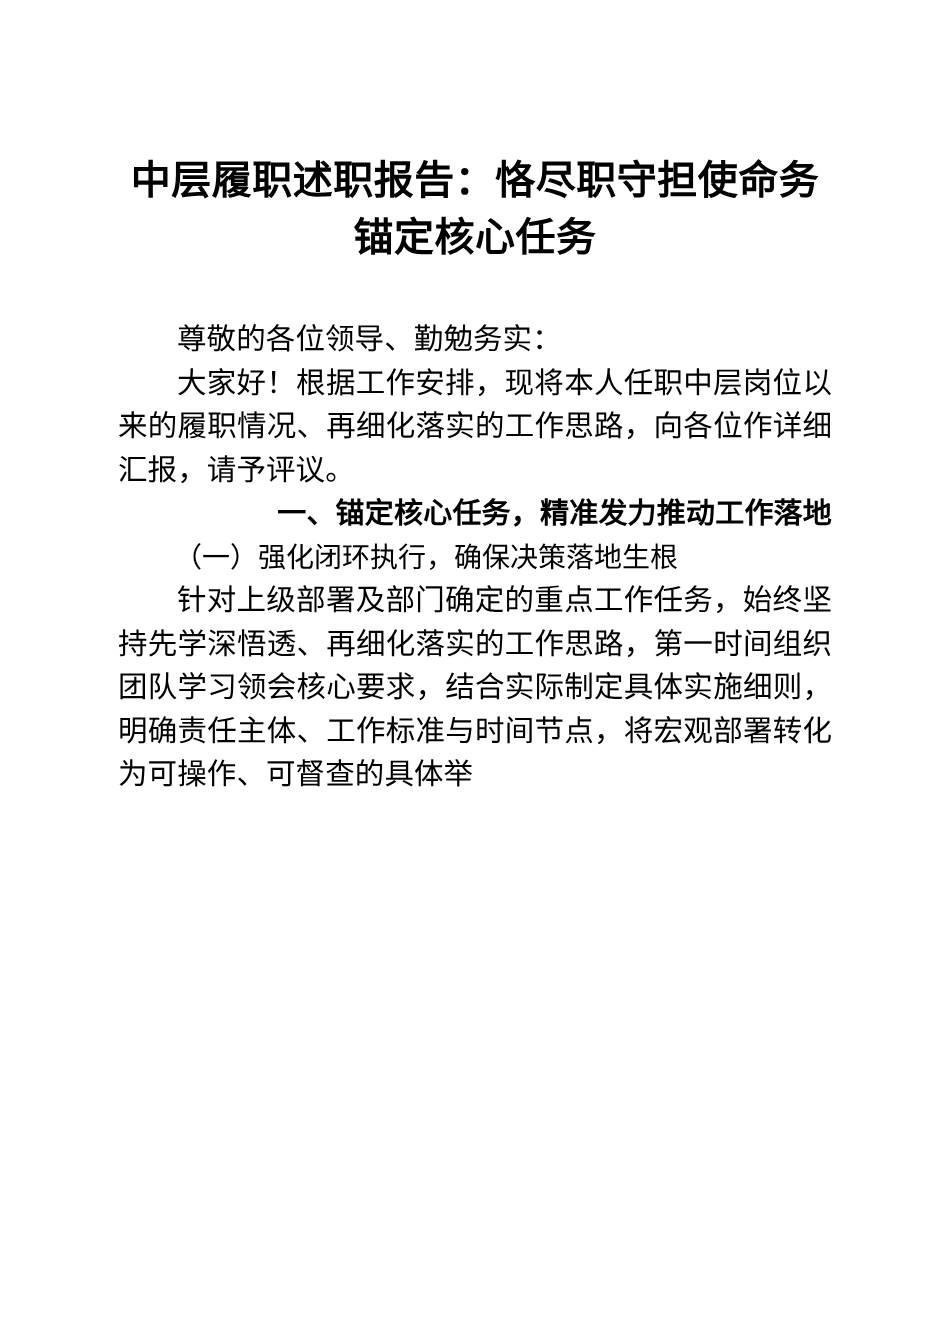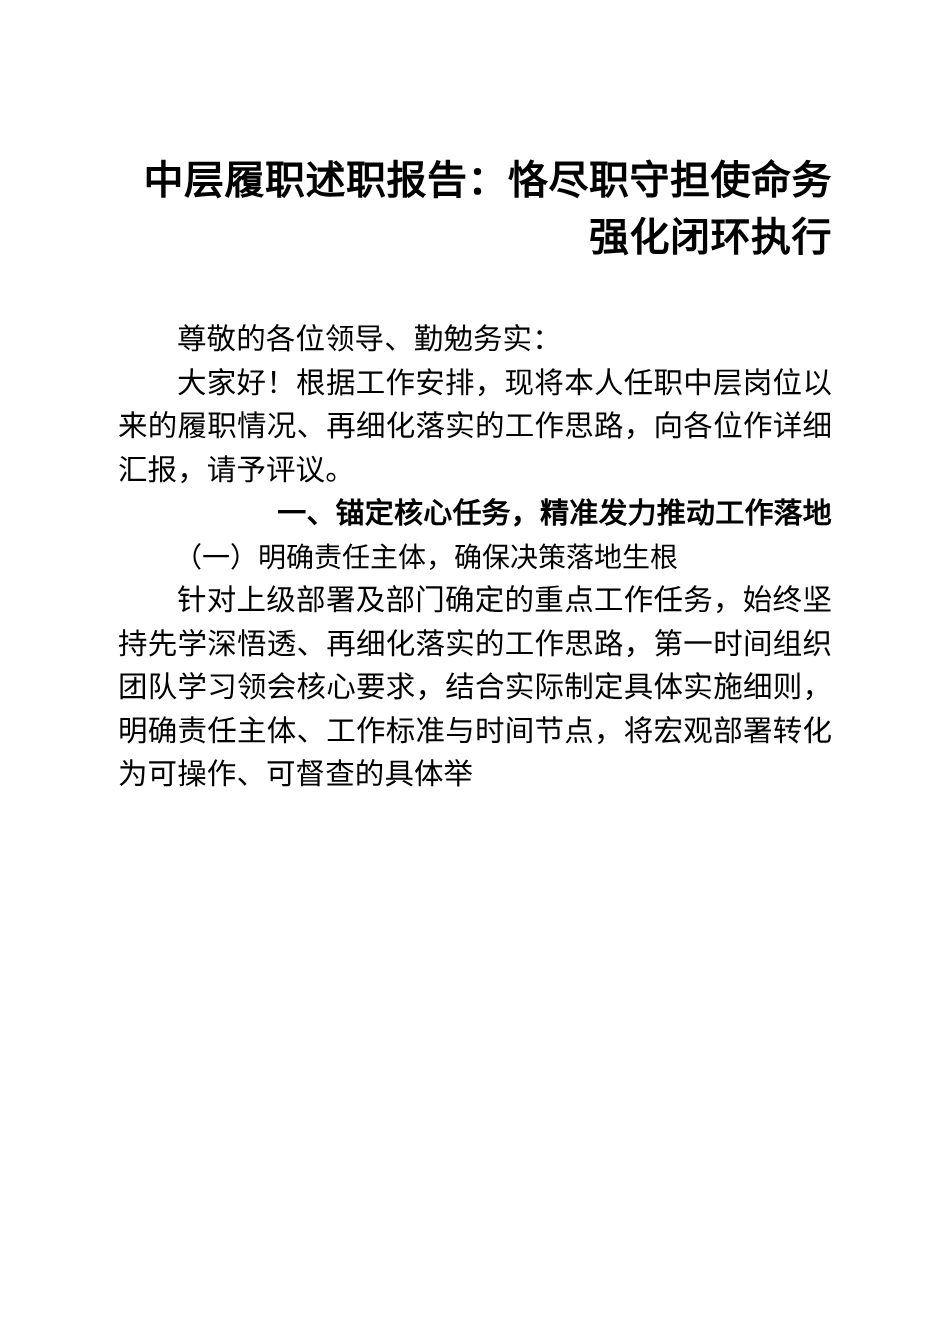--- a/index.html
+++ b/index.html
@@ -36,21 +36,20 @@
     text-align: center;
     color: #000000;
     margin: 0;
     padding-top: 152px;
     letter-spacing: 0.5px;
     word-break: break-all;
   }
 
   .doc-title .title-line {
     display: block;
-    text-align: right;
   }
 
   
   .para {
     font-family: "Liberation Serif", "DejaVu Serif", serif;
     font-size: 29.5px;
     line-height: 43.5px;
     color: #000000;
     margin: 0;
     text-align: justify;
@@ -92,30 +91,30 @@
 </style>
 </head>
 <body>
 
 <div class="page">
 
   <div class="doc-body">
 
     <h1 class="doc-title">
       <span class="title-line">中层履职述职报告：恪尽职守担使命务</span>
-      <span class="title-line">强化闭环执行</span>
+      <span class="title-line">锚定核心任务</span>
     </h1>
 
     <p class="para first-body">尊敬的各位领导、勤勉务实：</p>
 
     <p class="para">大家好！根据工作安排，现将本人任职中层岗位以来的履职情况、再细化落实的工作思路，向各位作详细汇报，请予评议。</p>
 
 
     <p class="section-heading">一、锚定核心任务，精准发力推动工作落地</p>
 
 
-    <p class="sub-heading">（一）明确责任主体，确保决策落地生根</p>
+    <p class="sub-heading">（一）强化闭环执行，确保决策落地生根</p>
 
     <p class="para">针对上级部署及部门确定的重点工作任务，始终坚持先学深悟透、再细化落实的工作思路，第一时间组织团队学习领会核心要求，结合实际制定具体实施细则，明确责任主体、工作标准与时间节点，将宏观部署转化为可操作、可督查的具体举</p>
 
   </div>
 
 </div>
 
 </body></html>

